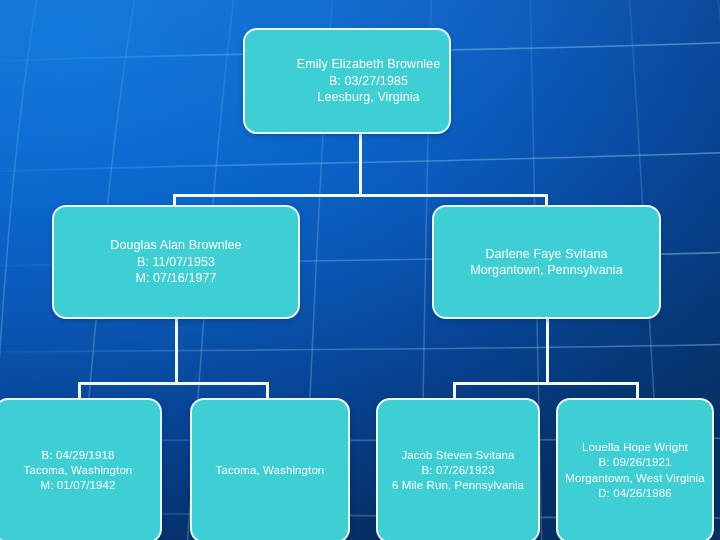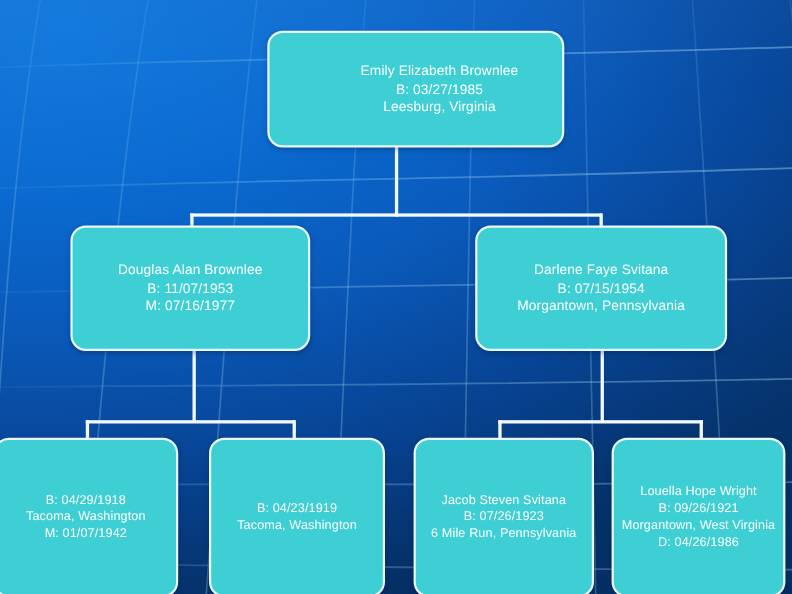--- a/index.html
+++ b/index.html
@@ -69,22 +69,22 @@
     line-height: 1.32;
     letter-spacing: 0.1px;
     white-space: nowrap;
   }
 
   .size-root  { font-size: 12.5px; }
   .size-mid   { font-size: 12.5px; }
   .size-leaf  { font-size: 11.5px; }
 
   
-  #node-root        { left: 243px; top: 28px;  width: 270px; height: 106px; padding-left: 43px; }
-  #node-father      { left:  64px; top: 205px; width: 218px; height: 114px; }
+  #node-root        { left: 243px; top: 28px;  width: 208px; height: 106px; padding-left: 43px; }
+  #node-father      { left:  52px; top: 205px; width: 248px; height: 114px; }
   #node-mother      { left: 432px; top: 205px; width: 229px; height: 114px; }
   #node-gf-paternal { left:  -6px; top: 398px; width: 168px; height: 145px; }
   #node-gm-paternal { left: 190px; top: 398px; width: 160px; height: 145px; }
   #node-gf-maternal { left: 376px; top: 398px; width: 164px; height: 145px; }
   #node-gm-maternal { left: 556px; top: 398px; width: 158px; height: 145px; }
 </style>
 </head>
 <body>
 
 <div id="stage">
@@ -155,36 +155,34 @@
     <div class="lines">
       <span class="ln">Douglas Alan Brownlee</span>
       <span class="ln">B: 11/07/1953</span>
       <span class="ln">M: 07/16/1977</span>
     </div>
   </div>
 
   <div class="node size-mid" id="node-mother">
     <div class="lines">
       <span class="ln">Darlene Faye Svitana</span>
-      <span class="ln">B: 07/15/1954</span>
       <span class="ln">Morgantown, Pennsylvania</span>
     </div>
   </div>
 
   <div class="node size-leaf" id="node-gf-paternal">
     <div class="lines">
       <span class="ln">B: 04/29/1918</span>
       <span class="ln">Tacoma, Washington</span>
       <span class="ln">M: 01/07/1942</span>
     </div>
   </div>
 
   <div class="node size-leaf" id="node-gm-paternal">
     <div class="lines">
-      <span class="ln">B: 04/23/1919</span>
       <span class="ln">Tacoma, Washington</span>
     </div>
   </div>
 
   <div class="node size-leaf" id="node-gf-maternal">
     <div class="lines">
       <span class="ln">Jacob Steven Svitana</span>
       <span class="ln">B: 07/26/1923</span>
       <span class="ln">6 Mile Run, Pennsylvania</span>
     </div>

